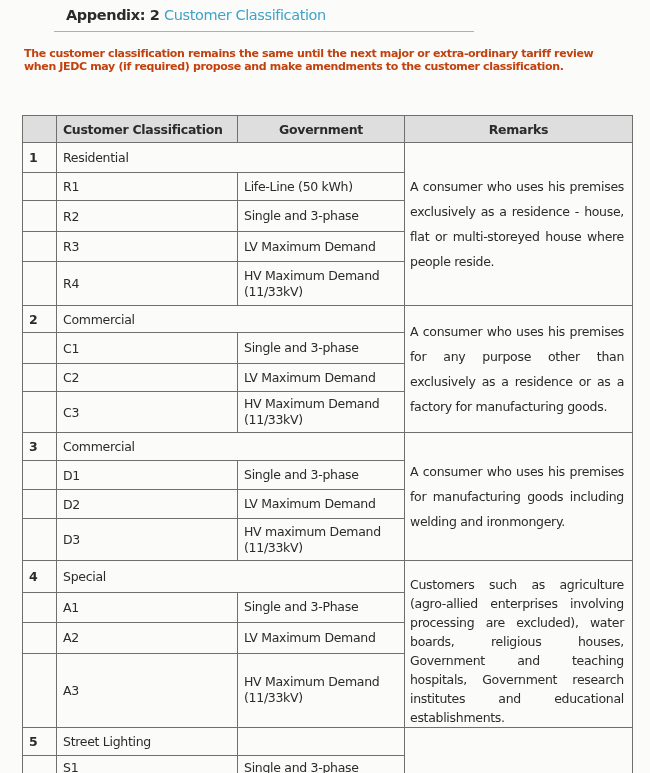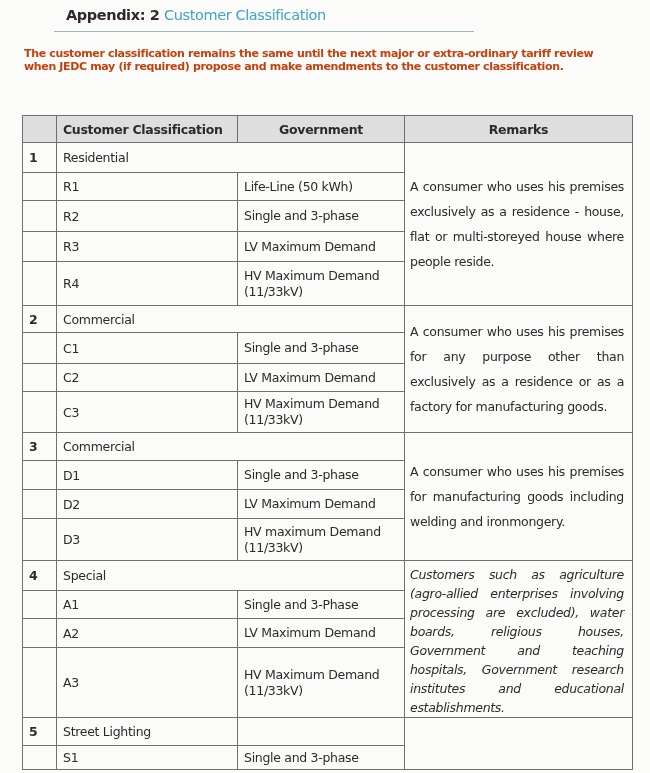--- a/index.html
+++ b/index.html
@@ -24,21 +24,21 @@
     position:absolute; left:22px; top:115px; width:610px; border-collapse:collapse;
     table-layout:fixed; font-size:12.5px; letter-spacing:-0.3px;
   }
   td, th { border:1.3px solid #6f6f6f; padding:0 6px; vertical-align:middle; }
   th { background:#dedede; font-weight:bold; height:26px; }
   th.c-class { text-align:left; }
   th.c-num { background:#dedede; }
   td.num { font-weight:bold; padding-left:6px; }
   td.cat { font-weight:normal; }
   td.remarks { text-align:justify; vertical-align:middle; line-height:25px; padding:0 8px 0 5px; }
-  td.remarks.top { vertical-align:top; padding-top:4px; line-height:19px;font-style:italic; }
+  td.remarks.top { vertical-align:top; padding-top:14px; line-height:19px; }
   td.desc { line-height:16px;margin-left:26px; }
   td.code { }
 </style>
 </head>
 <body>
 
 <div class="title">
   <span>Appendix: 2</span>
   <span class="accent">Customer Classification</span>
 </div>

